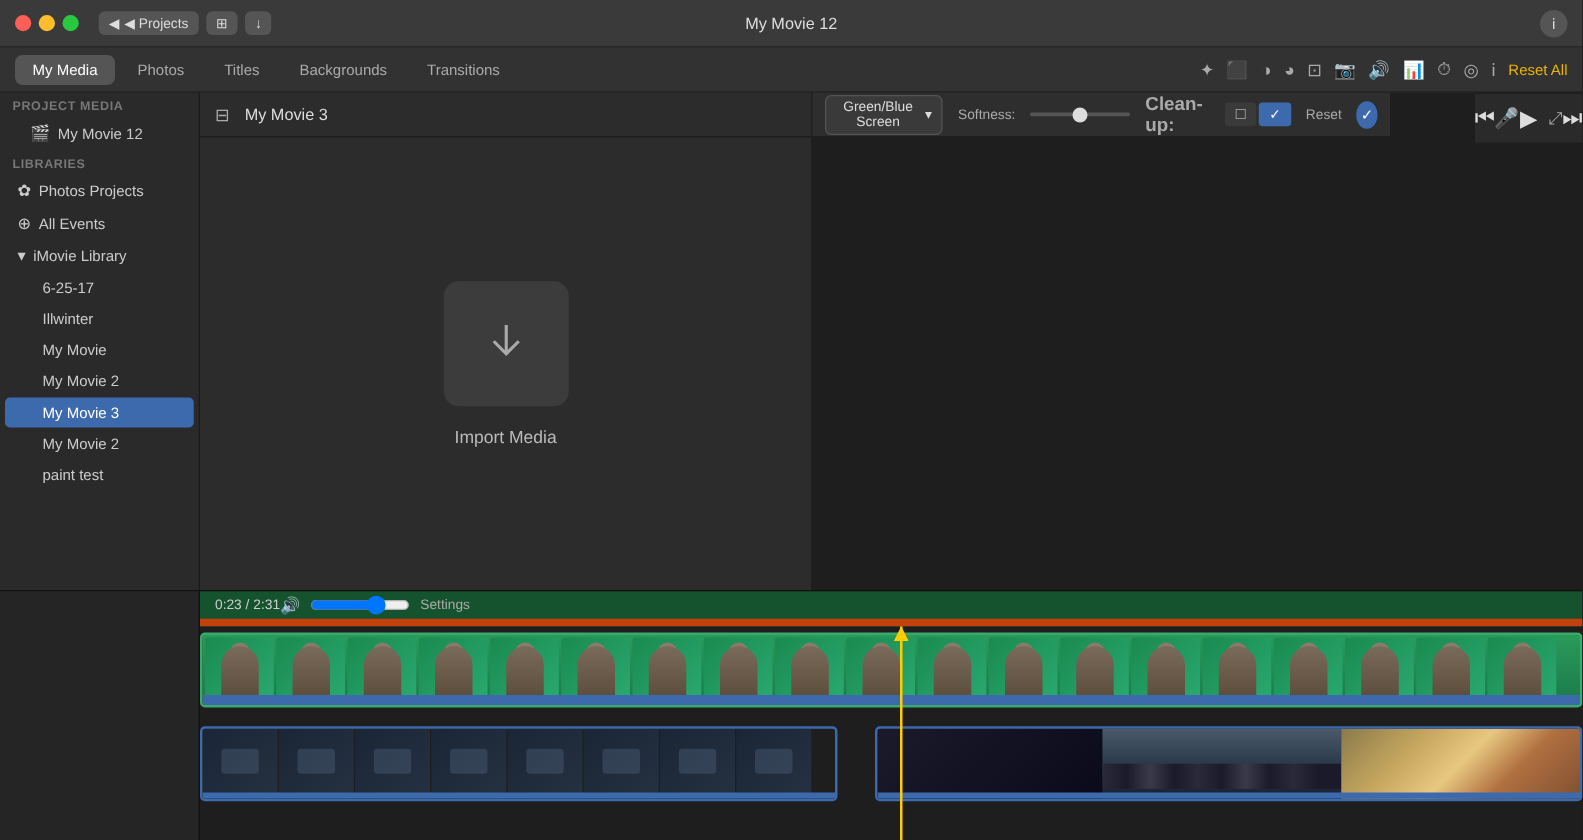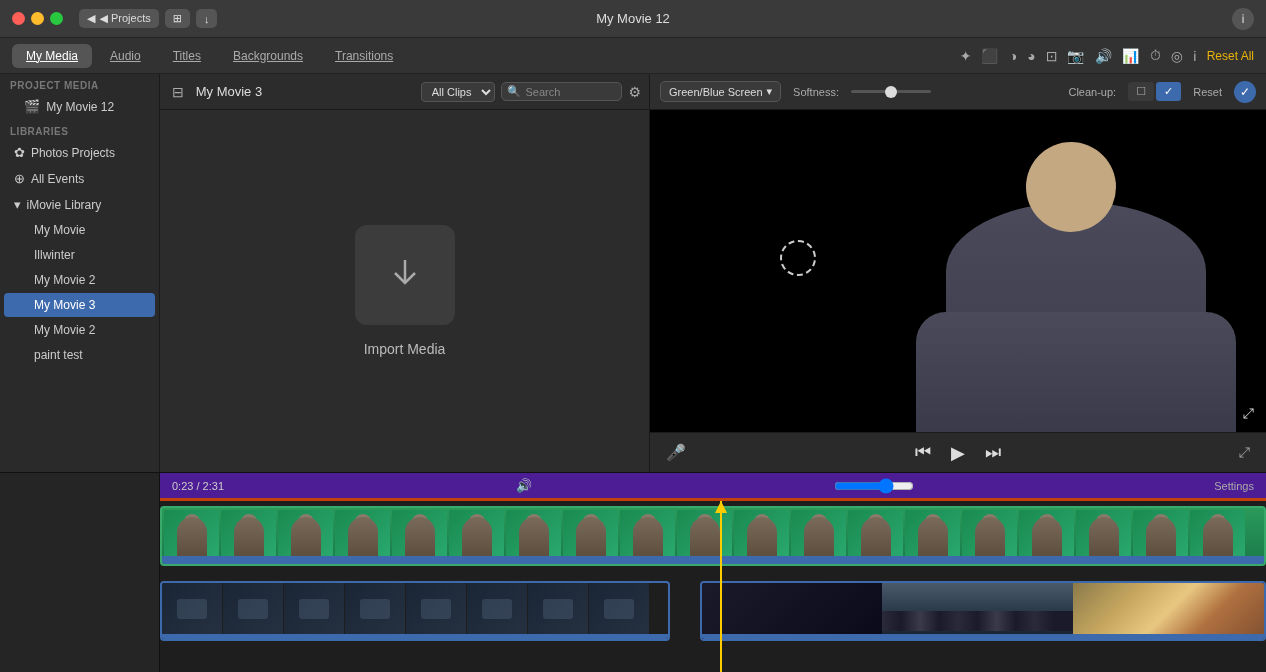--- a/index.html
+++ b/index.html
@@ -80,21 +80,20 @@
       padding: 0 12px;
       gap: 4px;
       border-bottom: 1px solid #222;
     }
     .tab {
       padding: 5px 14px;
       border-radius: 6px;
       font-size: 12px;
       color: #aaa;
       cursor: pointer;
-      text-decoration: underline;
     }
     .tab.active {
       background: #555;
       color: #fff;
     }
     .toolbar-right {
       margin-left: auto;
       display: flex;
       align-items: center;
       gap: 10px;
@@ -268,23 +267,24 @@
     }
     .softness-slider::-webkit-slider-thumb {
       -webkit-appearance: none;
       width: 12px;
       height: 12px;
       border-radius: 50%;
       background: #ddd;
       cursor: pointer;
     }
     .cleanup-label {
-      font-size: 11px;
+      font-size: 15px;
       color: #aaa;
       margin-left: auto;
+      font-weight: bold;
     }
     .cleanup-toggle {
       display: flex;
       gap: 2px;
     }
     .cleanup-btn {
       padding: 3px 8px;
       font-size: 11px;
       border: none;
       cursor: pointer;
@@ -361,26 +361,25 @@
       right: 16px;
       background: none;
       border: none;
       color: #aaa;
       font-size: 14px;
       cursor: pointer;
     }
 
     .timeline-header {
       height: 28px;
-      background: #4c1d95;
+      background: #14532d;
       display: flex;
       align-items: center;
       padding: 0 12px;
-      border-bottom: 3px solid #c2410c;
-      justify-content: space-between;
+      border-bottom: 6px solid #c2410c;
     }
     .timecode {
       font-size: 11px;
       color: #aaa;
     }
     .timecode span { color: #ccc; }
     .settings-btn {
       font-size: 11px;
       color: #aaa;
       background: none;
@@ -654,21 +653,21 @@
         <span>ℹ</span>
       </button>
     </div>
   </div>
 
   <div class="tab-bar">
     <div class="tab active">
       <span>My Media</span>
     </div>
     <div class="tab">
-      <span>Audio</span>
+      <span>Photos</span>
     </div>
     <div class="tab">
       <span>Titles</span>
     </div>
     <div class="tab">
       <span>Backgrounds</span>
     </div>
     <div class="tab">
       <span>Transitions</span>
     </div>
@@ -704,66 +703,59 @@
       </div>
       <div class="sidebar-item">
         <span class="icon">⊕</span>
         <span>All Events</span>
       </div>
       <div class="sidebar-item">
         <span class="icon">▾</span>
         <span>iMovie Library</span>
       </div>
       <div class="sidebar-item sidebar-item-indent2">
-        <span>My Movie</span>
+        <span>6-25-17</span>
       </div>
       <div class="sidebar-item sidebar-item-indent2">
         <span>Illwinter</span>
+      </div>
+      <div class="sidebar-item sidebar-item-indent2">
+        <span>My Movie</span>
       </div>
       <div class="sidebar-item sidebar-item-indent2">
         <span>My Movie 2</span>
       </div>
       <div class="sidebar-item sidebar-item-indent2 active">
         <span>My Movie 3</span>
       </div>
       <div class="sidebar-item sidebar-item-indent2">
         <span>My Movie 2</span>
       </div>
       <div class="sidebar-item sidebar-item-indent2">
         <span>paint test</span>
       </div>
     </div>
 
     <div style="width:490px; flex-shrink:0; border-right:1px solid #1a1a1a; background:#2c2c2c; display:flex; flex-direction:column;">
       <div class="media-panel-header">
         <button class="panel-toggle-btn">⊟</button>
         <span class="media-title">My Movie 3</span>
-        <div style="margin-left:auto; display:flex; align-items:center; gap:6px;">
-          <select class="clips-select">
-            <option>All Clips</option>
-          </select>
-          <div class="search-box">
-            <span style="color:#888; font-size:11px;">🔍</span>
-            <input type="text" placeholder="Search" style="">
-          </div>
-          <button class="gear-btn">⚙</button>
-        </div>
       </div>
       <div class="import-area">
         <div class="import-box">
           <svg viewBox="0 0 40 40" fill="none" stroke="#aaa" stroke-width="2.5">
             <line x1="20" y1="5" x2="20" y2="28"></line>
             <polyline points="10,18 20,28 30,18"></polyline>
           </svg>
         </div>
         <div class="import-label">Import Media</div>
       </div>
     </div>
 
-    <div style="flex:1; display:flex; flex-direction:column;">
+    <div style="flex:1; display:flex; gap:34px;">
 
       <div class="keying-controls">
         <button class="dropdown-btn">
           <span>Green/Blue Screen</span>
           <span>▾</span>
         </button>
         <span class="softness-label">Softness:</span>
         <input type="range" class="softness-slider" min="0" max="100" value="50" style="">
         <span class="cleanup-label">Clean-up:</span>
         <div class="cleanup-toggle">

